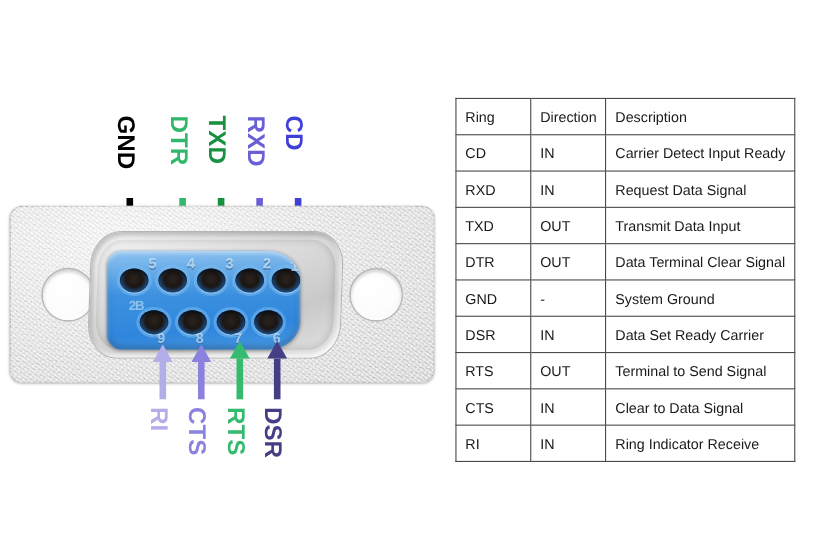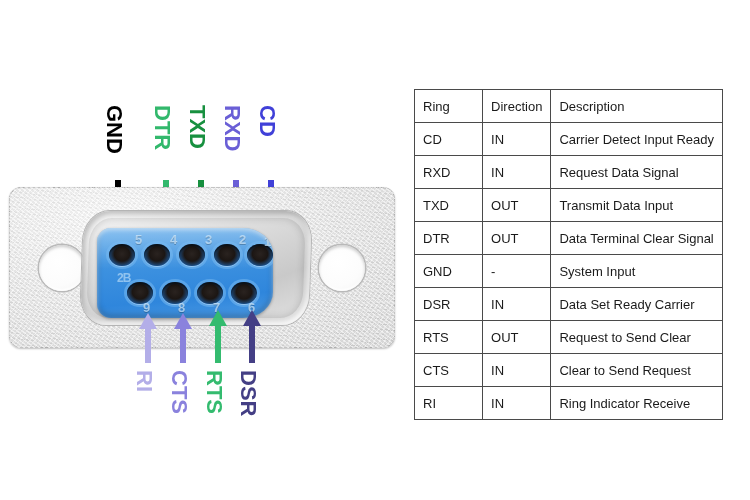--- a/index.html
+++ b/index.html
@@ -313,36 +313,36 @@
       <td>Transmit Data Input</td>
     </tr>
     <tr>
       <td>DTR</td>
       <td>OUT</td>
       <td>Data Terminal Clear Signal</td>
     </tr>
     <tr>
       <td>GND</td>
       <td>-</td>
-      <td>System Input</td>
+      <td>System Ground</td>
     </tr>
     <tr>
       <td>DSR</td>
       <td>IN</td>
       <td>Data Set Ready Carrier</td>
     </tr>
     <tr>
       <td>RTS</td>
       <td>OUT</td>
-      <td>Request to Send Clear</td>
+      <td>Terminal to Send Signal</td>
     </tr>
     <tr>
       <td>CTS</td>
       <td>IN</td>
-      <td>Clear to Send Request</td>
+      <td>Clear to Data Signal</td>
     </tr>
     <tr>
       <td>RI</td>
       <td>IN</td>
       <td>Ring Indicator Receive</td>
     </tr>
   </tbody>
 </table>
 
 </body></html>

